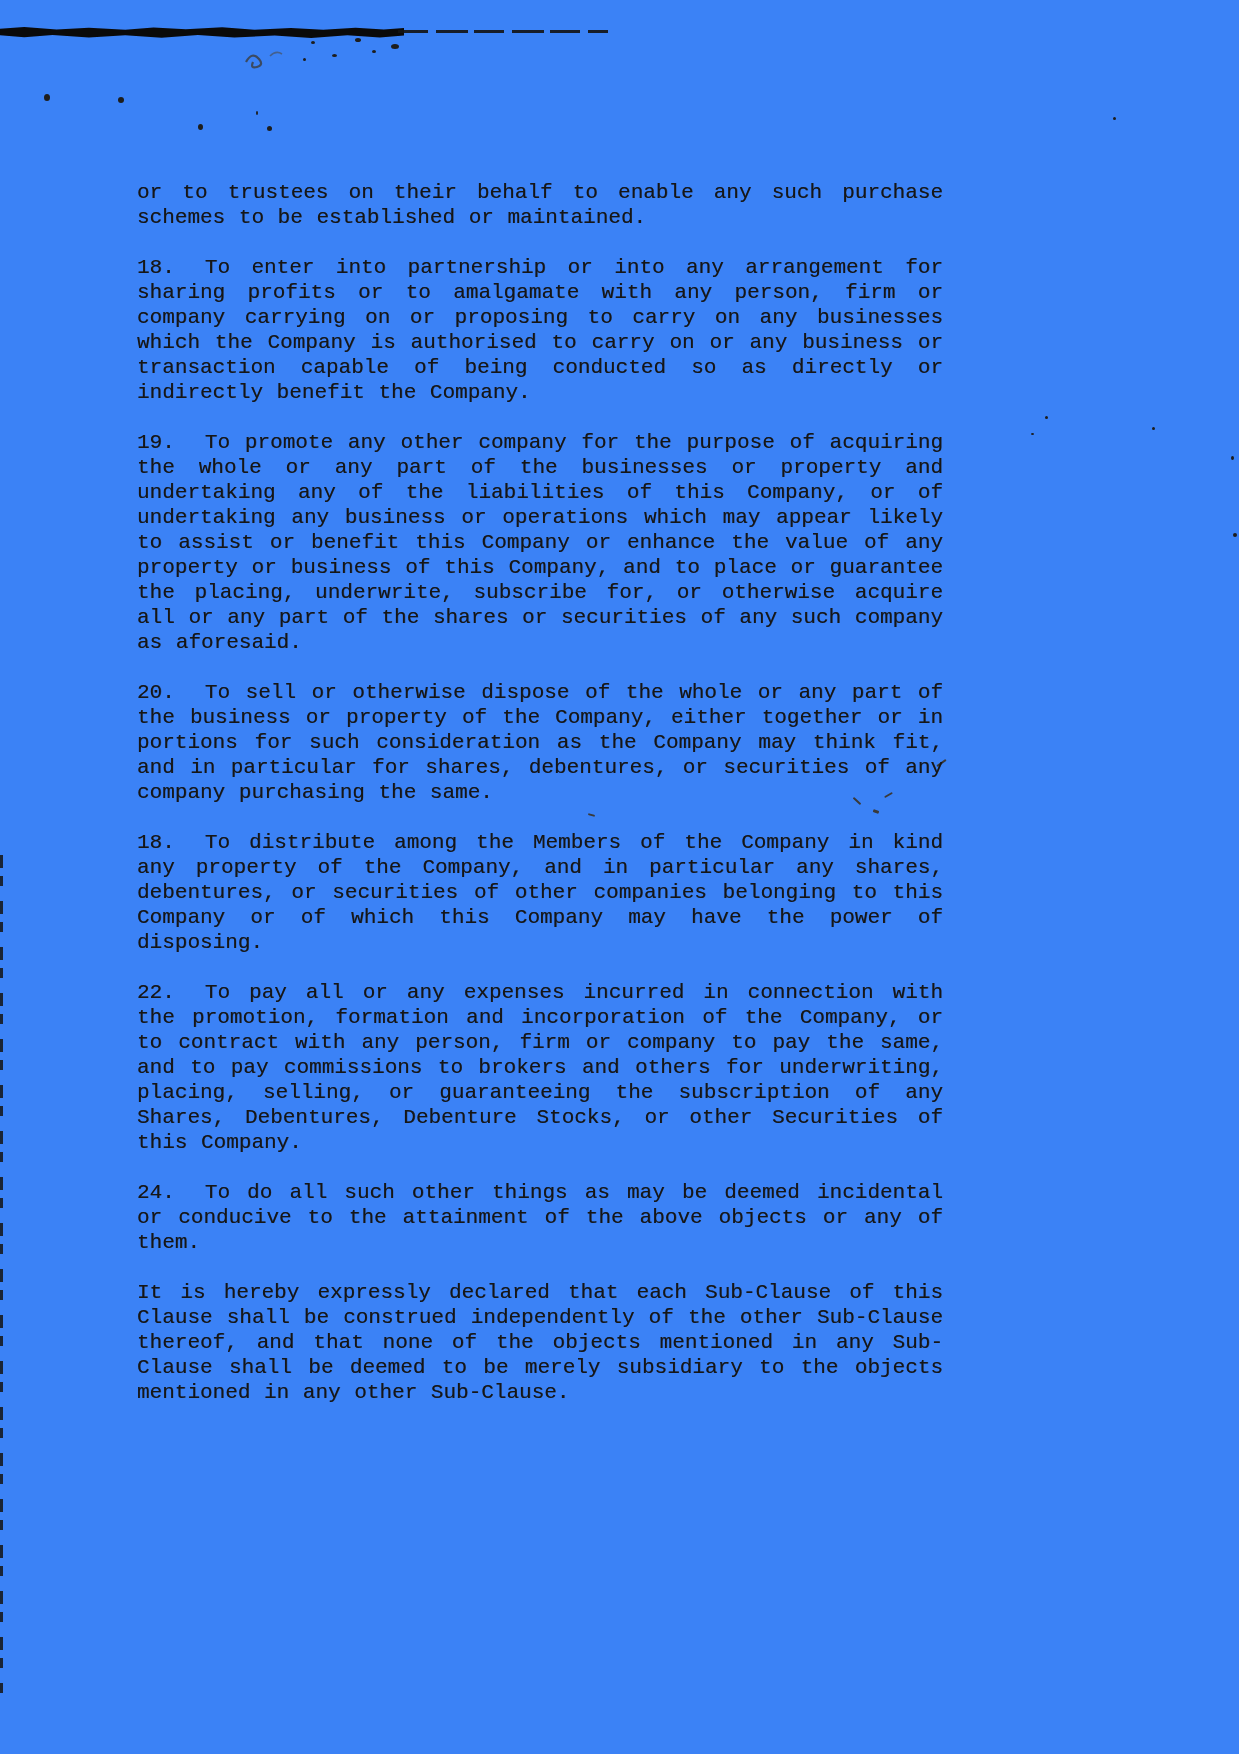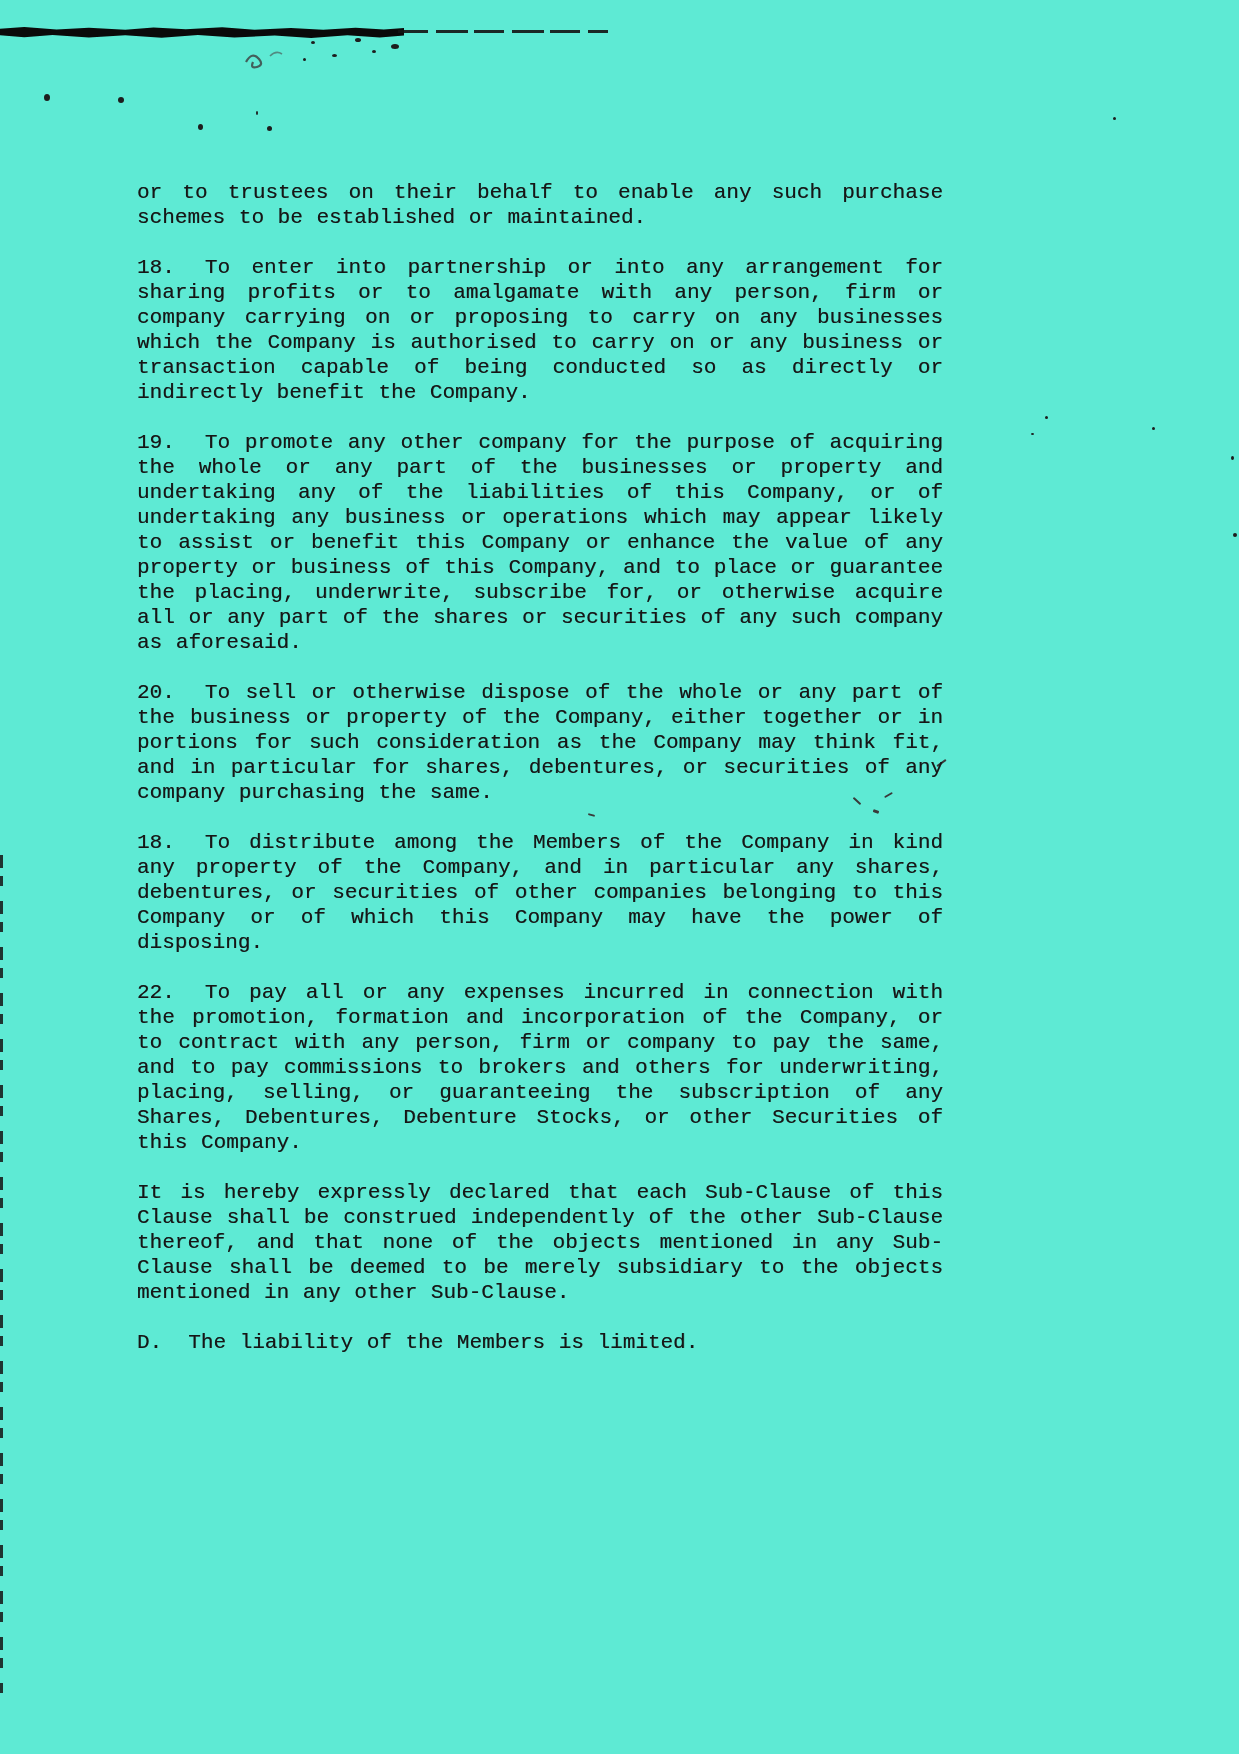--- a/index.html
+++ b/index.html
@@ -1,20 +1,20 @@
 <!DOCTYPE html>
 <html><head>
 <meta charset="utf-8">
 <style>
   html,body { margin:0; padding:0; background:#e8e8e8; }
   .page {
     position:relative;
     width:1239px; height:1754px;
     margin:0 auto;
-    background:#5eead4;
+    background:#3b82f6;
     overflow:hidden;
     font-family:"Liberation Mono","DejaVu Sans Mono",monospace;
   }
 
   
   .doc {
     position:absolute;
     left:137px; top:180px; width:806px;
     color:#161616;
     font-size:21px;
@@ -103,21 +103,21 @@
 
     <p>
       <span class="clause-num">18.</span><span>To distribute among the Members of the Company in kind any property of the Company, and in particular any shares, debentures, or securities of other companies belonging to this Company or of which this Company may have the power of disposing.</span>
     </p>
 
     <p>
       <span class="clause-num">22.</span><span>To pay all or any expenses incurred in connection with the promotion, formation and incorporation of the Company, or to contract with any person, firm or company to pay the same, and to pay commissions to brokers and others for underwriting, placing, selling, or guaranteeing the subscription of any Shares, Debentures, Debenture Stocks, or other Securities of this Company.</span>
     </p>
 
 
+    <p>
+      <span class="clause-num">24.</span><span>To do all such other things as may be deemed incidental or conducive to the attainment of the above objects or any of them.</span>
+    </p>
 
     <p class="declaration">It is hereby expressly declared that each Sub-Clause of this Clause shall be construed independently of the other Sub-Clause thereof, and that none of the objects mentioned in any Sub-Clause shall be deemed to be merely subsidiary to the objects mentioned in any other Sub-Clause.</p>
 
-    <p>
-      <span class="liability-label">D.</span><span>The liability of the Members is limited.</span>
-    </p>
 
   </main>
 </div>
 
 </body></html>

